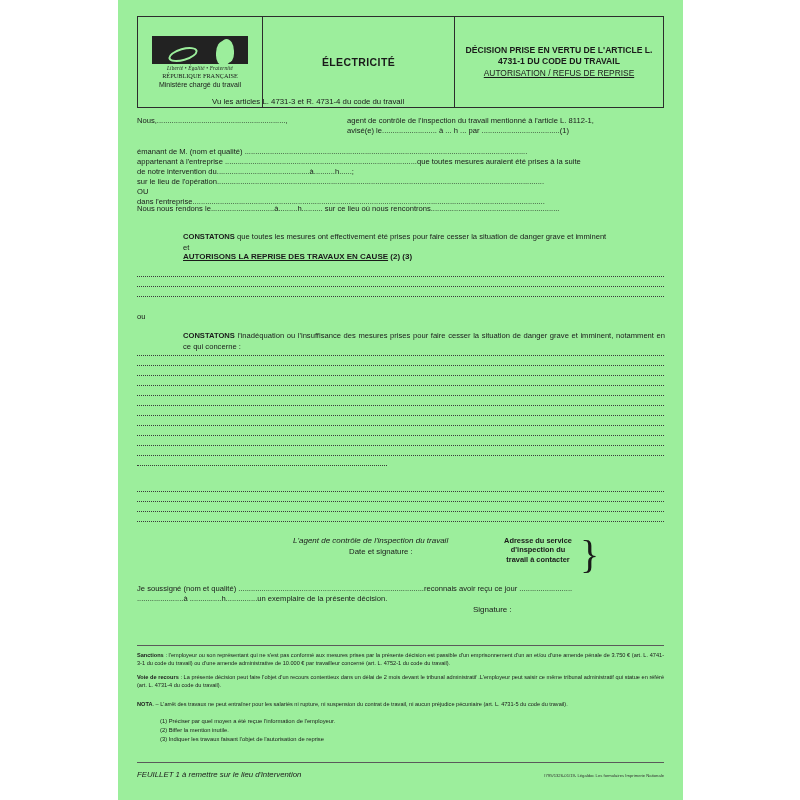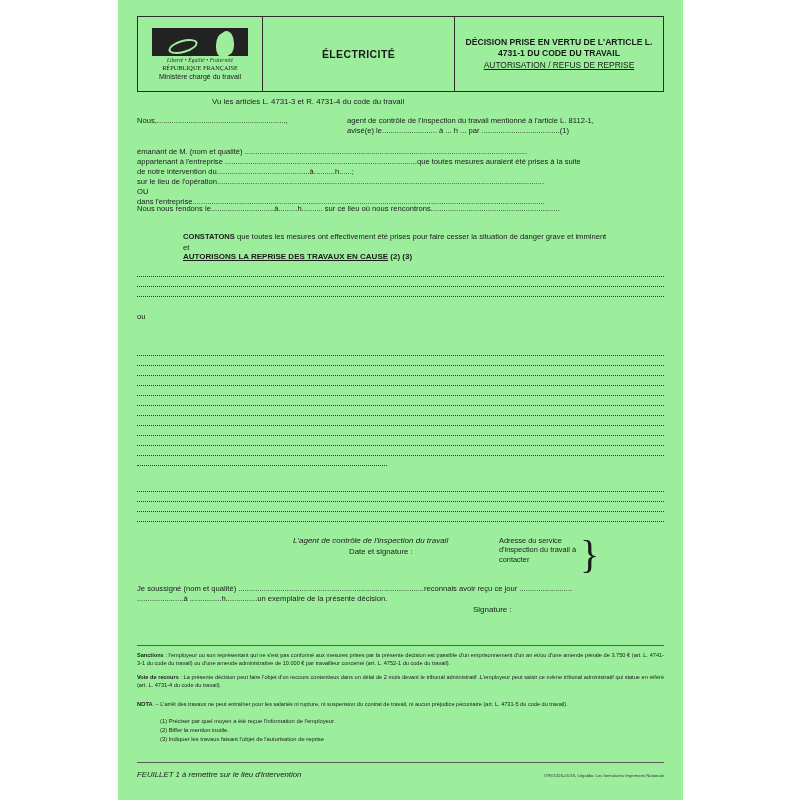--- a/index.html
+++ b/index.html
@@ -37,21 +37,21 @@
     left: 19px;
     top: 16px;
     width: 527px;
     border: 1px solid #2c2c2c;
     border-collapse: collapse;
     table-layout: fixed;
   }
   .header-table td {
     border: 1px solid #2c2c2c;
     vertical-align: middle;
-    padding: 10px 3px;
+    padding: 18px 3px;
   }
   .cell-logo { width: 118px; text-align: center; }
   .cell-mid  { width: 185px; text-align: center; }
   .cell-right{ text-align: center; }
 
   .marianne {
     width: 96px;
     height: 28px;
     margin: 1px auto 1px auto;
     background: #222222;
@@ -131,21 +131,21 @@
 
   .const1 { left: 65px; top: 232px; width: 482px; font-size: 7.6px; line-height: 10.5px; }
   .auto1  { left: 65px; top: 252px; font-size: 8px; }
   .ou2    { left: 19px; top: 312px; }
   .const2 { left: 65px; top: 330px; width: 482px; font-size: 7.6px; line-height: 11px; text-align: justify; }
 
   .conseq { left: 65px; top: 479px; font-size: 8px; }
 
   .agentsig { left: 175px; top: 536px; font-size: 8px; font-style: italic; }
   .datesig  { left: 219px; top: 547px; font-size: 7.8px; margin-left: 12px; }
-  .adresse  { left: 381px; top: 536px; width: 78px; font-size: 7.4px; line-height: 9.4px; text-align: left; }
+  .adresse  { left: 381px; top: 536px; width: 78px; font-size: 7.4px; line-height: 9.4px; text-align: center; font-weight: bold; }
   .brace    { left: 462px; top: 535px; font-size: 40px; font-family: "Liberation Serif", serif; line-height: 40px; }
 
   .jesous   { left: 19px; top: 584px; }
   .jesous2  { left: 19px; top: 594px; }
   .signature{ left: 355px; top: 605px; font-size: 8px; }
 
   
   .dots {
     position: absolute;
     left: 19px;
@@ -247,20 +247,23 @@
   <div class="t auto1">
     <span class="bold ul">AUTORISONS LA REPRISE DES TRAVAUX EN CAUSE</span><span class="bold"> (2) (3)</span>
   </div>
 
   <div class="dots" style="top:276px"></div>
   <div class="dots" style="top:286px"></div>
   <div class="dots" style="top:296px"></div>
 
   <div class="t ou2">ou</div>
 
+  <div class="wrapt const2">
+    <span class="bold">CONSTATONS</span><span> l'inadéquation ou l'insuffisance des mesures prises pour faire cesser la situation de danger grave et imminent, notamment en ce qui concerne :</span>
+  </div>
 
   <div class="dots" style="top:355px"></div>
   <div class="dots" style="top:365px"></div>
   <div class="dots" style="top:375px"></div>
   <div class="dots" style="top:385px"></div>
   <div class="dots" style="top:395px"></div>
   <div class="dots" style="top:405px"></div>
   <div class="dots" style="top:415px"></div>
   <div class="dots" style="top:425px"></div>
   <div class="dots" style="top:435px"></div>

